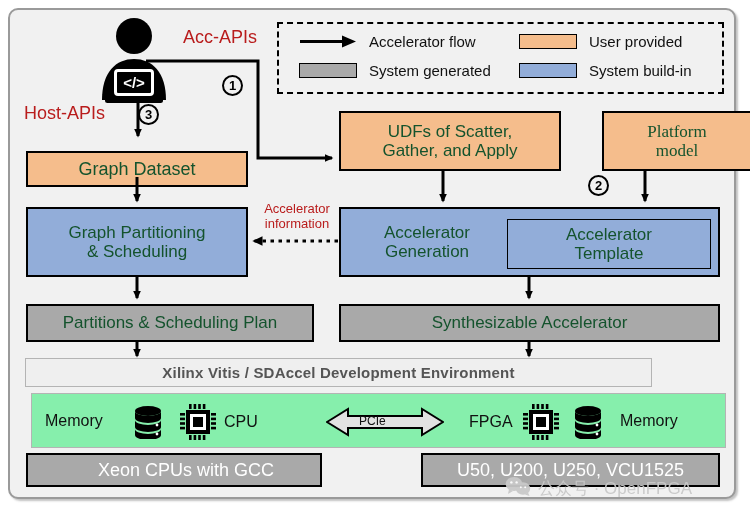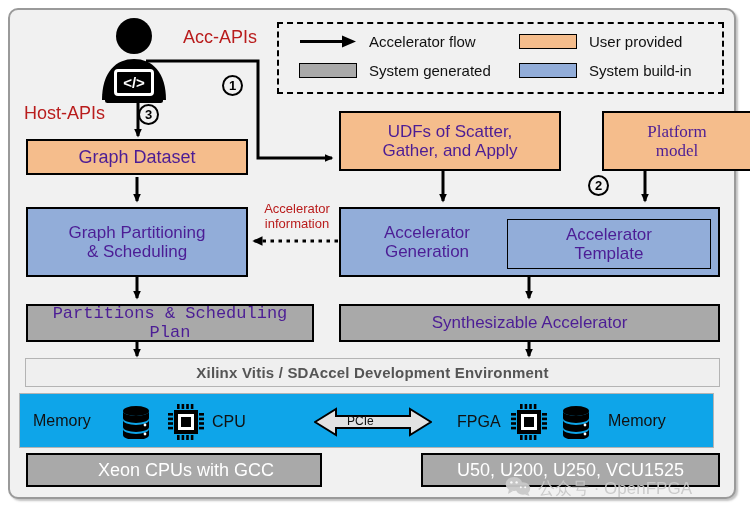--- a/index.html
+++ b/index.html
@@ -32,21 +32,21 @@
 
   
   .node {
     position: absolute;
     box-sizing: border-box;
     border: 2px solid #000000;
     display: flex;
     align-items: center;
     justify-content: center;
     text-align: center;
-    color: #4c1d95;
+    color: #14532d;
     line-height: 1.12;
   }
   .node.orange { background: #f5bd8c; }
   .node.blue   { background: #92add9; }
   .node.gray   { background: #a9a9a9; }
   .node.grayw  { background: #a9a9a9; color: #ffffff; }
 
   
   .lbl {
     position: absolute;
@@ -109,33 +109,33 @@
     box-sizing: border-box;
   }
 
   
   .person { position: absolute; left: 88px; top: 14px; width: 92px; height: 92px; }
 
   
   .vitis-bar {
     position: absolute;
     left: 25px; top: 358px;
-    width: 695px; height: 29px;
+    width: 627px; height: 29px;
     background: #efefef;
     border: 1.5px solid #b4b4b4;
     box-sizing: border-box;
     display: flex; align-items: center; justify-content: center;
     font-size: 15px; font-weight: bold; color: #555555;
     letter-spacing: .2px;
   }
   .hw-bar {
     position: absolute;
-    left: 19px; top: 393px;
+    left: 31px; top: 393px;
     width: 695px; height: 55px;
-    background: #0ea5e9;
+    background: #86efac;
     border: 1.5px solid #b4b4b4;
     box-sizing: border-box;
   }
 
   .hw-lbl {
     position: absolute;
     font-size: 16px;
     color: #111;
     white-space: nowrap;
   }
@@ -193,39 +193,39 @@
     <div class="legend-row" style="left:240px; top:9px;">
       <span class="swatch orange"></span>
       <span class="legend-text">User provided</span>
     </div>
   </div>
 
   <div class="circnum" style="left:222px; top:75px;">1</div>
   <div class="circnum" style="left:588px; top:175px;">2</div>
   <div class="circnum" style="left:138px; top:104px;">3</div>
 
-  <div class="node orange" style="left:26px; top:139px; width:222px; height:36px; font-size:18px;">Graph Dataset</div>
+  <div class="node orange" style="left:26px; top:151px; width:222px; height:36px; font-size:18px;">Graph Dataset</div>
 
   <div class="node orange" style="left:339px; top:111px; width:222px; height:60px; font-size:17px; white-space:pre-line;">UDFs of Scatter,
 Gather, and Apply</div>
 
   <div class="node orange" style="left:602px; top:111px; width:150px; height:60px; font-size:17px; white-space:pre-line;font-family:Liberation Serif, serif;">Platform
 model</div>
 
   <div class="node blue" style="left:26px; top:207px; width:222px; height:70px; font-size:17px; white-space:pre-line;">Graph Partitioning
 &amp;  Scheduling</div>
 
   <div class="node blue" style="left:339px; top:207px; width:381px; height:70px;">
     <span style="position:absolute; left:16px; top:14px; width:140px; font-size:17px; white-space:pre-line; text-align:center;">Accelerator
 Generation</span>
     <div class="node blue" style="left:166px; top:10px; width:204px; height:50px; border-width:1.5px; font-size:17px; white-space:pre-line;">Accelerator
 Template</div>
   </div>
 
-  <div class="node gray" style="left:26px; top:304px; width:288px; height:38px; font-size:17px;font-family:Liberation Mono, monospace;">Partitions &amp; Scheduling Plan</div>
+  <div class="node gray" style="left:26px; top:304px; width:288px; height:38px; font-size:17px;">Partitions &amp; Scheduling Plan</div>
 
   <div class="node gray" style="left:339px; top:304px; width:381px; height:38px; font-size:17px;">Synthesizable Accelerator</div>
 
   <div class="lbl" style="left:254px; top:202px; font-size:13px; line-height:1.15; white-space:pre-line; text-align:center; width:86px;">Accelerator
 information</div>
 
   <div class="vitis-bar">Xilinx Vitis / SDAccel Development Environment</div>
 
   <div class="hw-bar">
     <span class="hw-lbl" style="left:13px; top:18px;">Memory</span>

